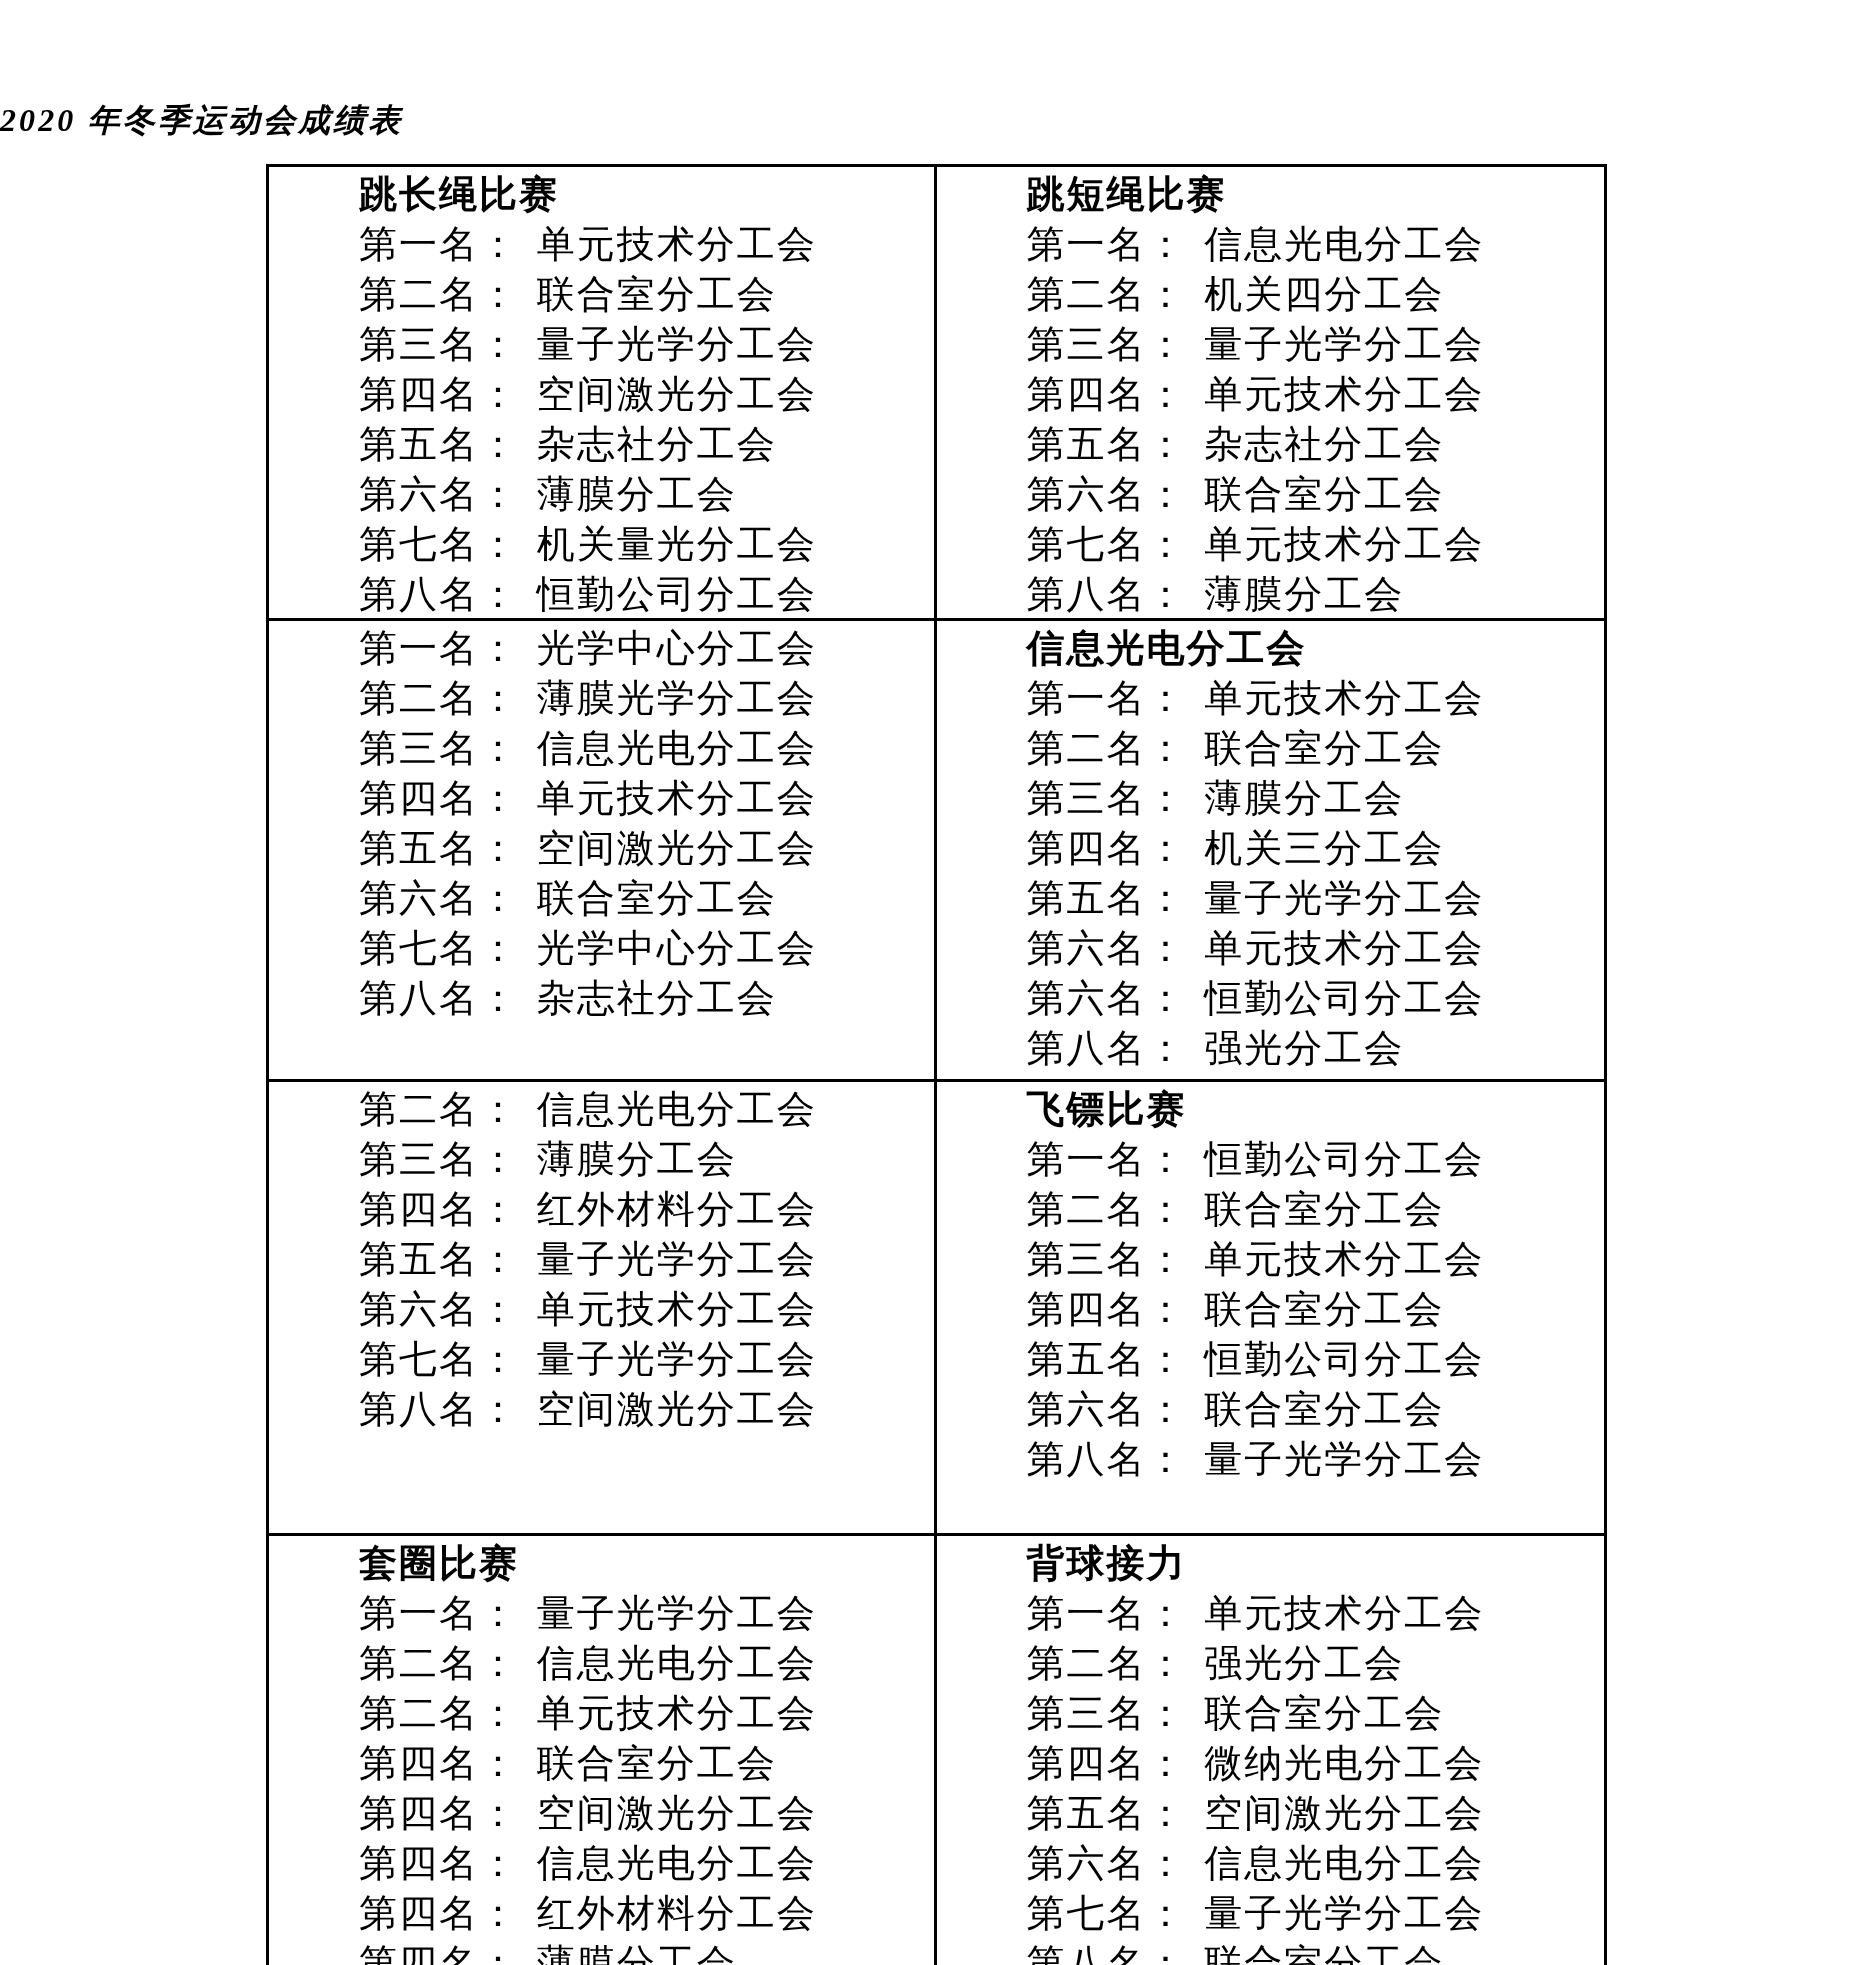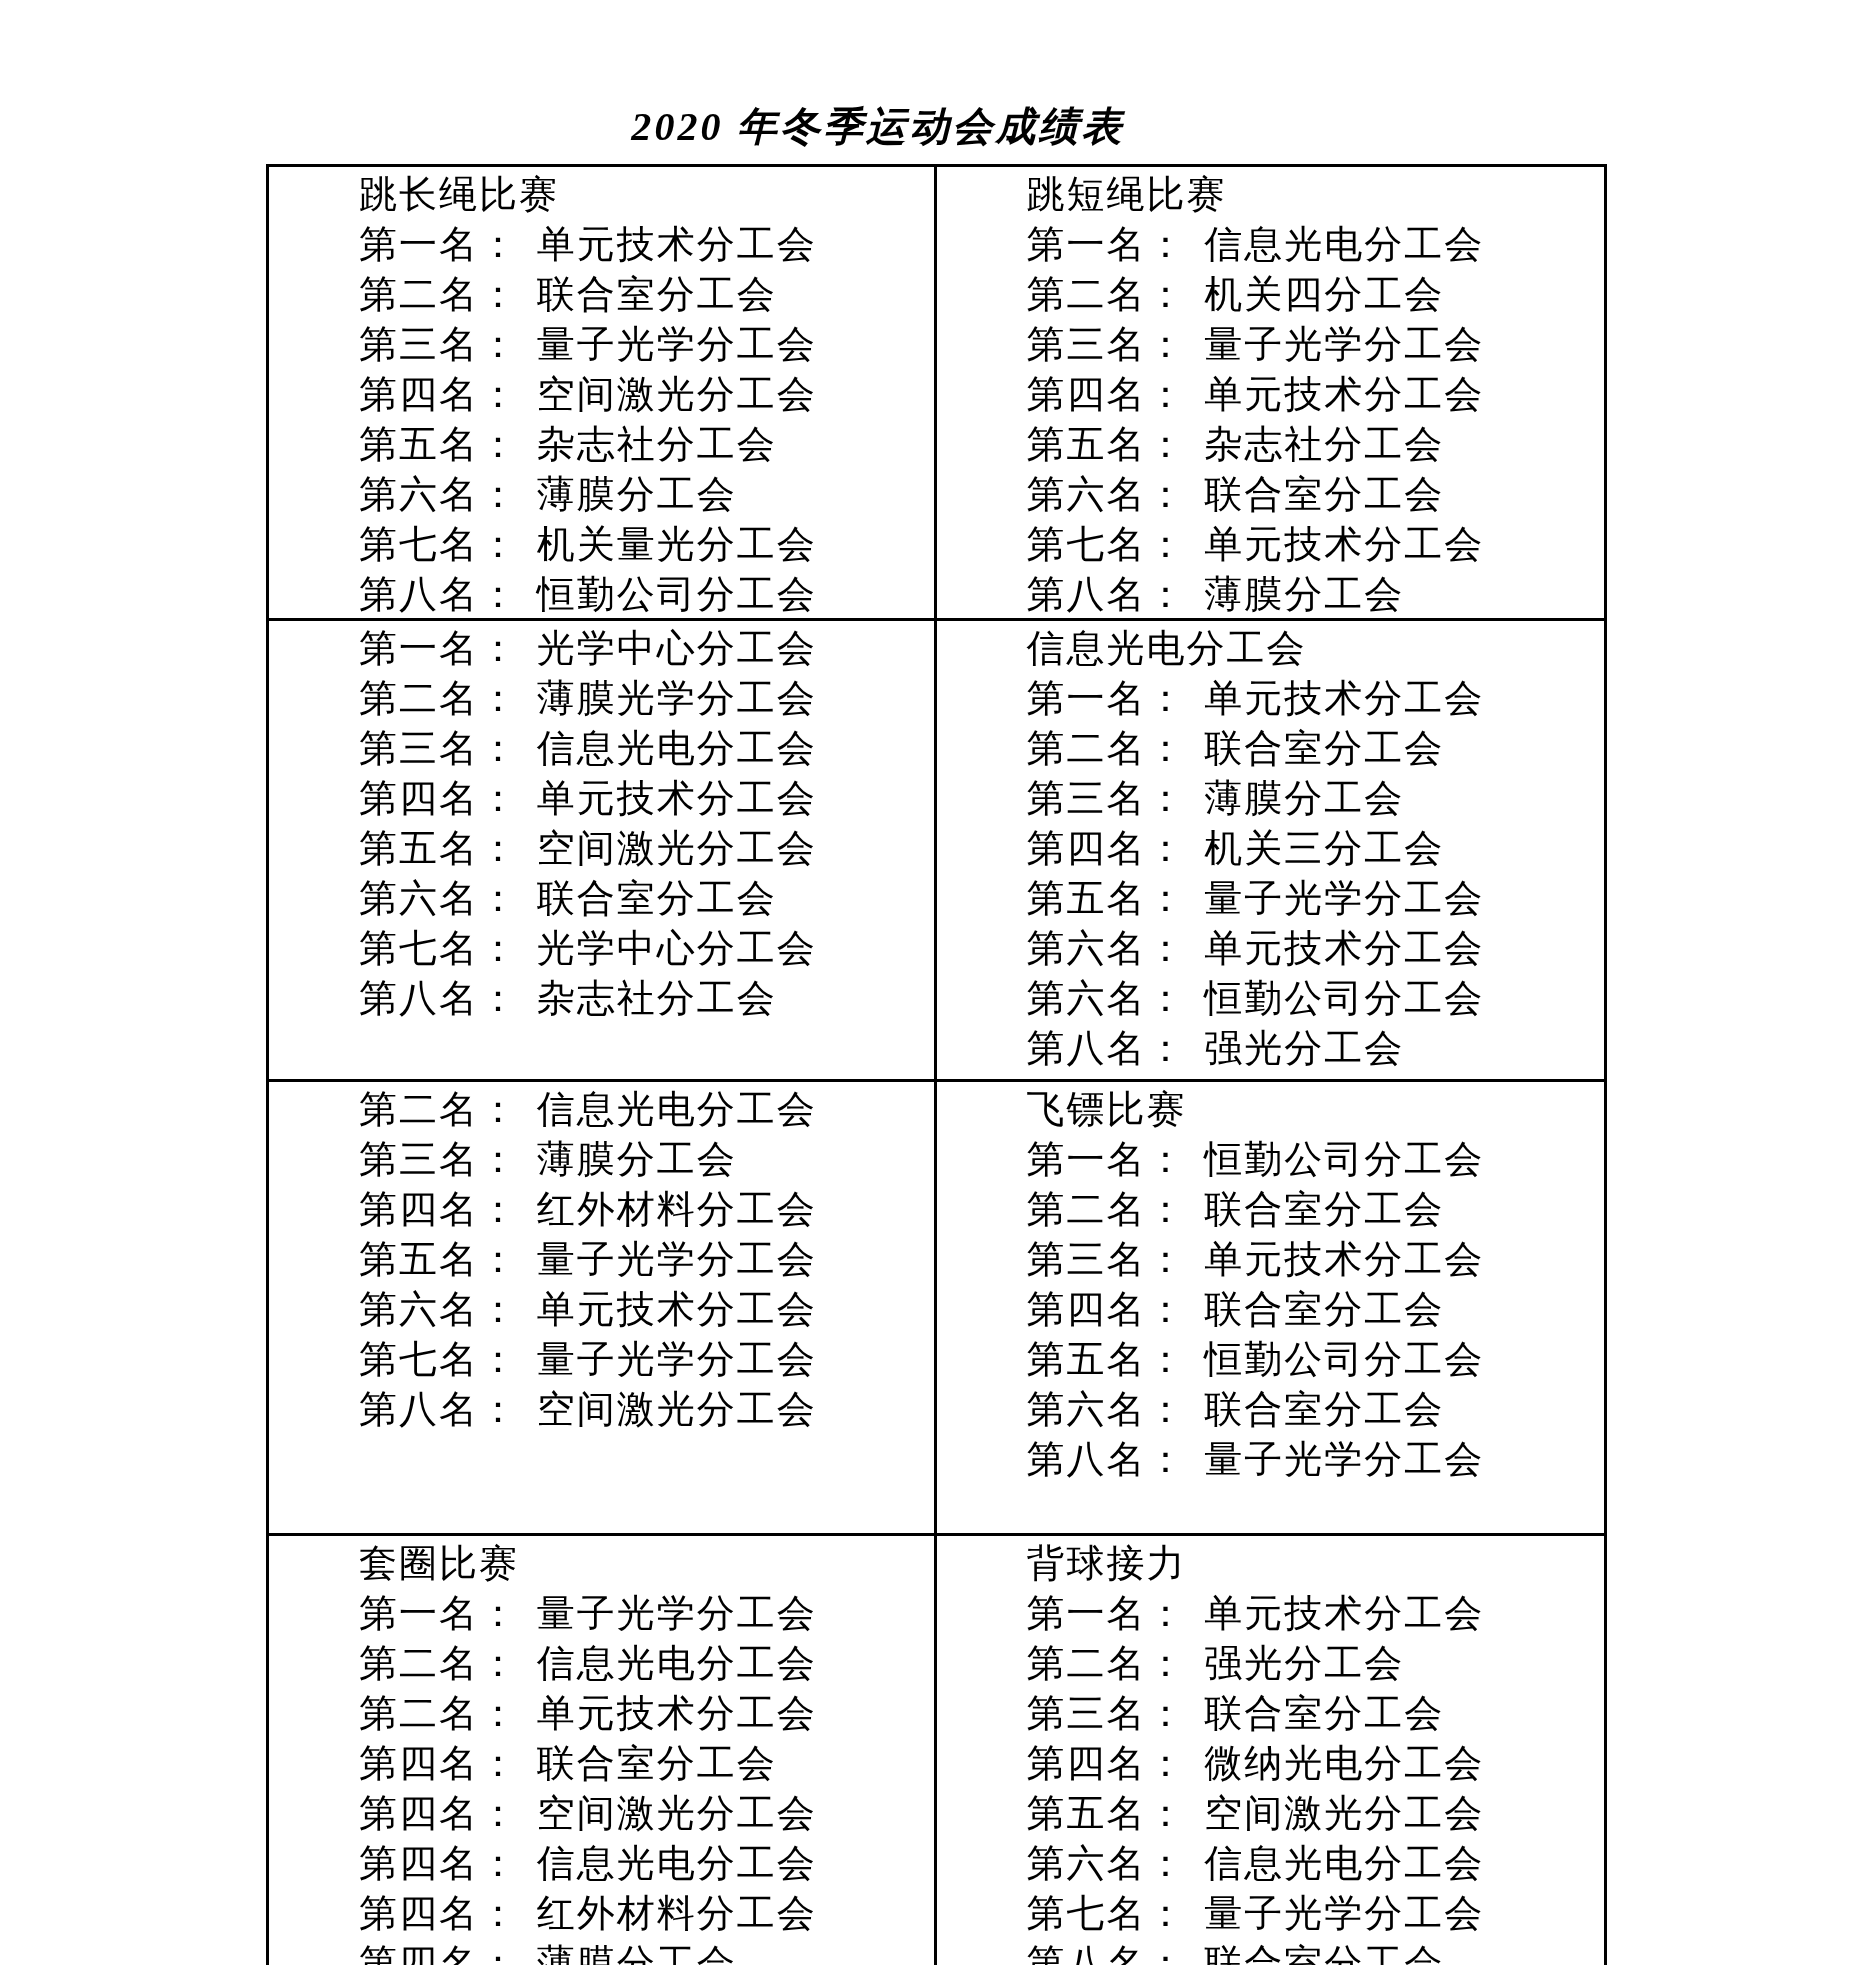--- a/index.html
+++ b/index.html
@@ -14,22 +14,22 @@
     width: 1872px;
     height: 2647px;
     background: #ffffff;
     overflow: hidden;
   }
   .page-title {
     position: absolute;
     top: 99px;
     left: 0;
     width: 1756px;
-    text-align: center;
-    font-size: 40px;
+    text-align: left;
+    font-size: 32px;
     font-weight: bold;
     font-style: italic;
     letter-spacing: 3.1px;
     white-space: nowrap;
   }
   .results-table {
     position: absolute;
     left: 266px;
     top: 164px;
     width: 1341px;
@@ -45,21 +45,21 @@
     box-sizing: border-box;
     padding: 2.4px 7.9px 0 90px;
     overflow: hidden;
   }
   
   .cell:nth-child(odd) { border-right: 3.9px solid #000000; }
   
   .cell:not(:nth-last-child(-n+2)) { border-bottom: 3.9px solid #000000; }
   .sec-title {
     font-size: 38px;
-    font-weight: normal;
+    font-weight: bold;
     line-height: 50px;
     letter-spacing: 2px;
     white-space: nowrap;
   }
   .line {
     font-size: 38px;
     line-height: 50px;
     letter-spacing: 2px;
     white-space: nowrap;
   }

